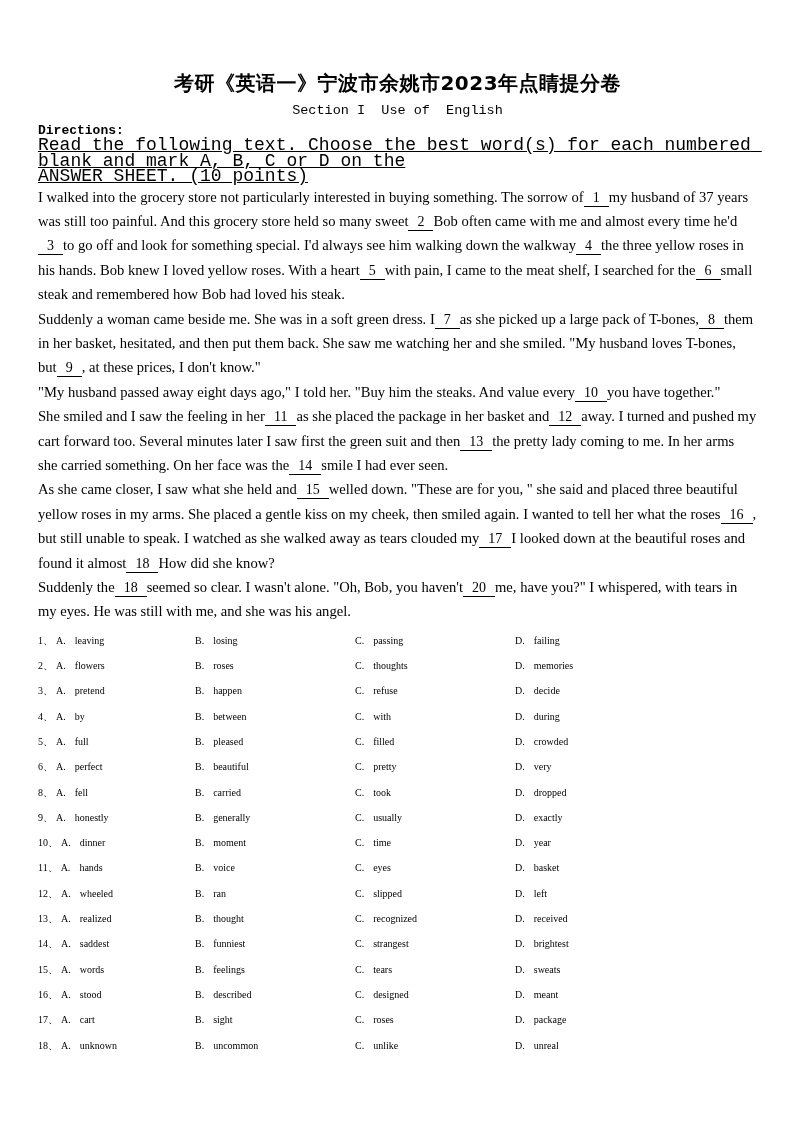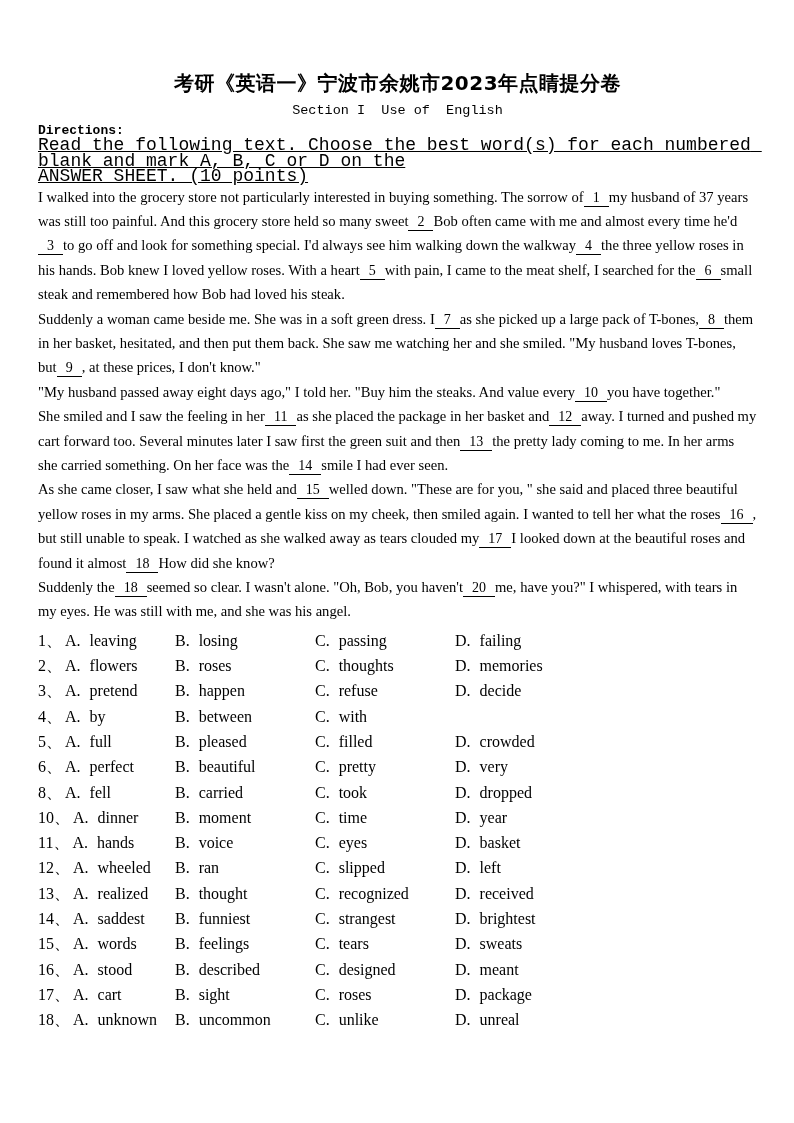--- a/index.html
+++ b/index.html
@@ -27,21 +27,21 @@
   }
   .passage { margin-top: 0; }
   .para { margin: 0; font-size: 14.6px; line-height: 24.4px; text-align: left; }
   .blank {
     display: inline-block; border-bottom: 1px solid #000;
     padding: 0 9px; line-height: 16px; font-size: 14px;
   }
   .questions { margin-top: 4px; }
   .q-row {
     display: grid; grid-template-columns: 137px 140px 140px auto;
-    font-size: 16px; line-height: 25.3px;
+    font-size: 10px; line-height: 25.3px; gap: 20px;
   }
   .q-num { display: inline-block; margin-right: 3px; }
   .q-letter { display: inline-block; margin-right: 9px; }
 </style>
 </head>
 <body>
 
 <div class="page">
   <h1 class="title">考研《英语一》宁波市余姚市2023年点睛提分卷</h1>
   <div class="section-heading">Section I  Use of  English</div>
@@ -72,38 +72,45 @@
       <div class="q-row">
         <span class="q-cell"><span class="q-num">3、</span><span class="q-letter">A.</span><span>pretend</span></span>
         <span class="q-cell"><span class="q-letter">B.</span><span>happen</span></span>
         <span class="q-cell"><span class="q-letter">C.</span><span>refuse</span></span>
         <span class="q-cell"><span class="q-letter">D.</span><span>decide</span></span>
       </div>
       <div class="q-row">
         <span class="q-cell"><span class="q-num">4、</span><span class="q-letter">A.</span><span>by</span></span>
         <span class="q-cell"><span class="q-letter">B.</span><span>between</span></span>
         <span class="q-cell"><span class="q-letter">C.</span><span>with</span></span>
+        <span class="q-cell"><span class="q-letter">D.</span><span>during</span></span>
       </div>
       <div class="q-row">
         <span class="q-cell"><span class="q-num">5、</span><span class="q-letter">A.</span><span>full</span></span>
         <span class="q-cell"><span class="q-letter">B.</span><span>pleased</span></span>
         <span class="q-cell"><span class="q-letter">C.</span><span>filled</span></span>
         <span class="q-cell"><span class="q-letter">D.</span><span>crowded</span></span>
       </div>
       <div class="q-row">
         <span class="q-cell"><span class="q-num">6、</span><span class="q-letter">A.</span><span>perfect</span></span>
         <span class="q-cell"><span class="q-letter">B.</span><span>beautiful</span></span>
         <span class="q-cell"><span class="q-letter">C.</span><span>pretty</span></span>
         <span class="q-cell"><span class="q-letter">D.</span><span>very</span></span>
       </div>
       <div class="q-row">
         <span class="q-cell"><span class="q-num">8、</span><span class="q-letter">A.</span><span>fell</span></span>
         <span class="q-cell"><span class="q-letter">B.</span><span>carried</span></span>
         <span class="q-cell"><span class="q-letter">C.</span><span>took</span></span>
         <span class="q-cell"><span class="q-letter">D.</span><span>dropped</span></span>
+      </div>
+      <div class="q-row">
+        <span class="q-cell"><span class="q-num">9、</span><span class="q-letter">A.</span><span>honestly</span></span>
+        <span class="q-cell"><span class="q-letter">B.</span><span>generally</span></span>
+        <span class="q-cell"><span class="q-letter">C.</span><span>usually</span></span>
+        <span class="q-cell"><span class="q-letter">D.</span><span>exactly</span></span>
       </div>
       <div class="q-row">
         <span class="q-cell"><span class="q-num">10、</span><span class="q-letter">A.</span><span>dinner</span></span>
         <span class="q-cell"><span class="q-letter">B.</span><span>moment</span></span>
         <span class="q-cell"><span class="q-letter">C.</span><span>time</span></span>
         <span class="q-cell"><span class="q-letter">D.</span><span>year</span></span>
       </div>
       <div class="q-row">
         <span class="q-cell"><span class="q-num">11、</span><span class="q-letter">A.</span><span>hands</span></span>
         <span class="q-cell"><span class="q-letter">B.</span><span>voice</span></span>

